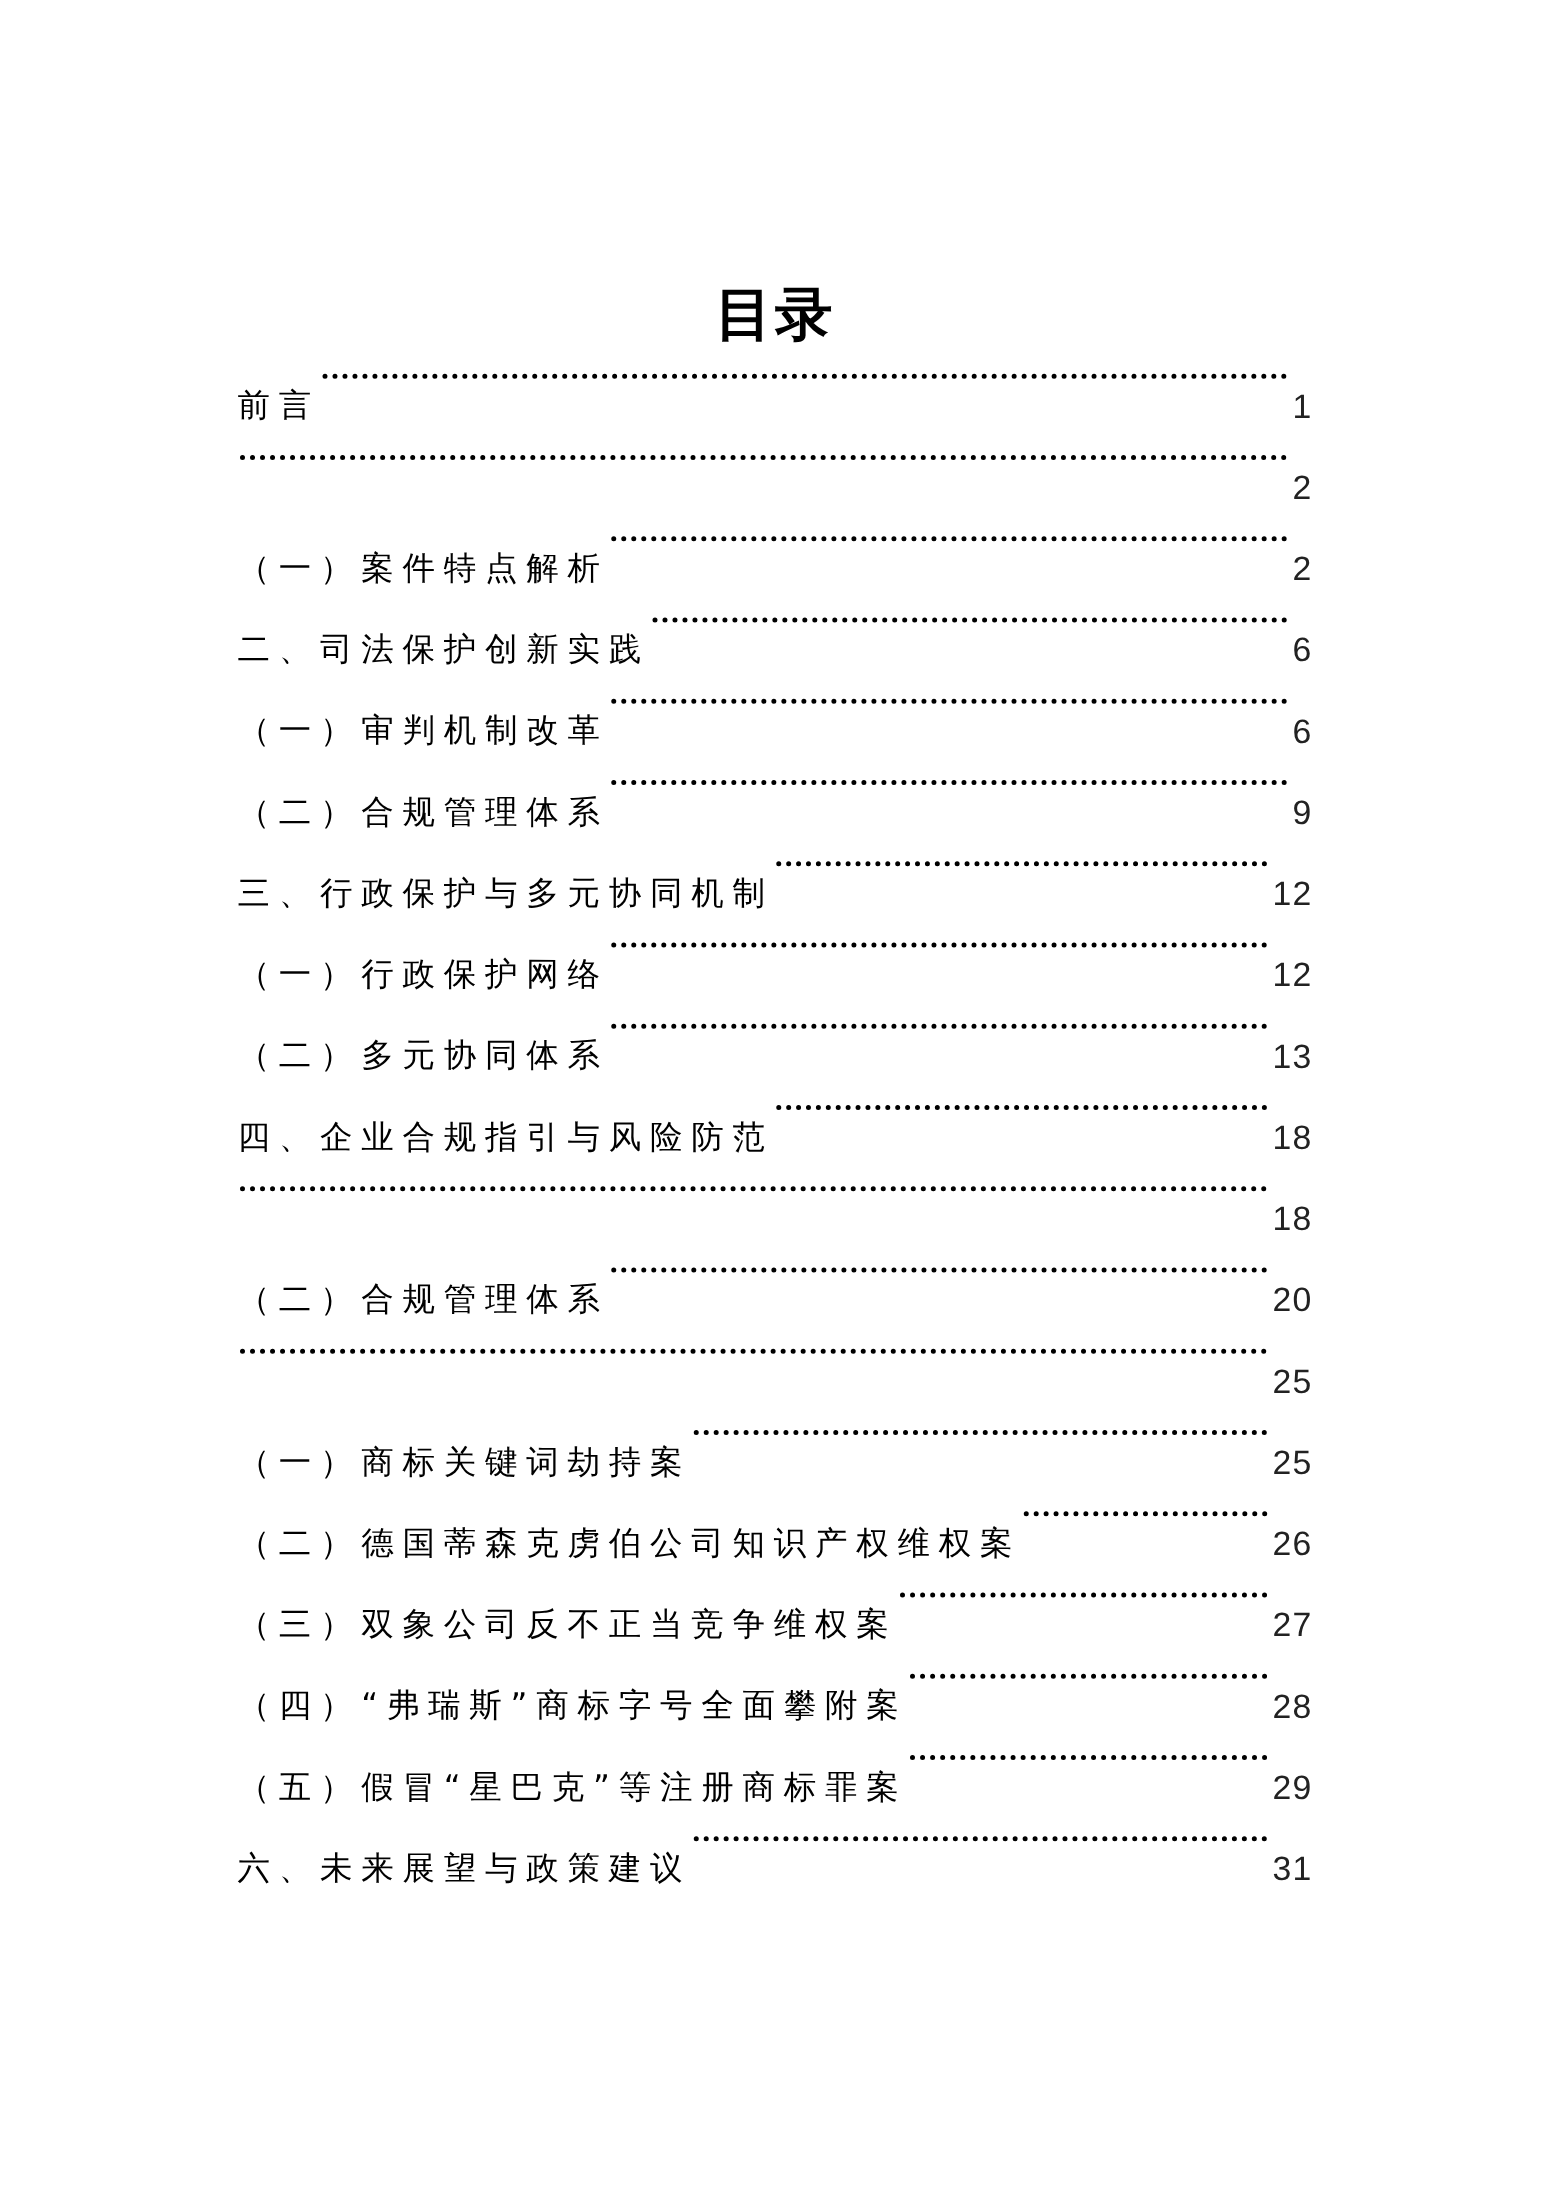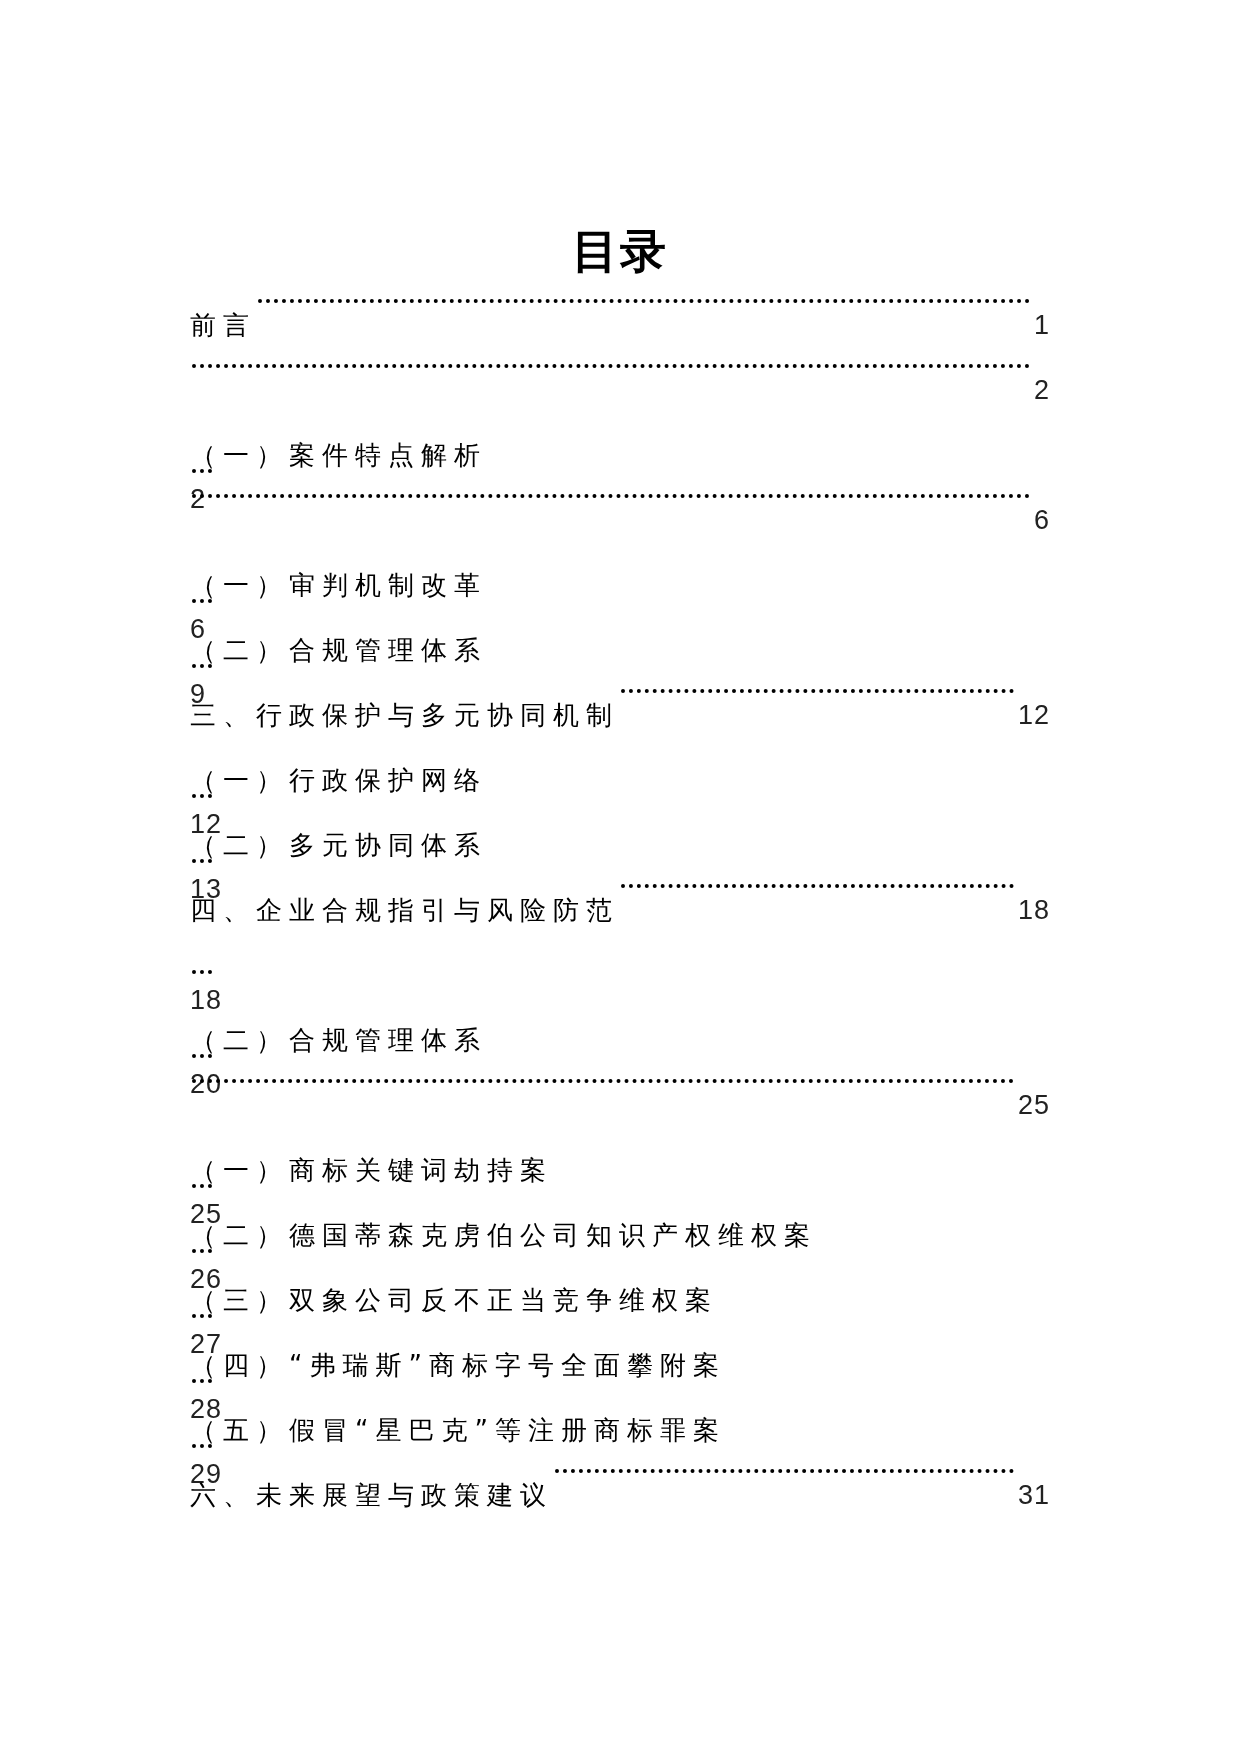--- a/index.html
+++ b/index.html
@@ -47,21 +47,20 @@
       display: flex;
       align-items: flex-start;
       height: 65px;
       font-size: 26px;
       line-height: 40px;
       cursor: pointer;
       white-space: nowrap;
     }
     .toc-entry.level-2 {
       padding-left: 0px;
-      flex-direction: column;
     }
     .toc-label {
       letter-spacing: 7px;
       flex: 0 0 auto;
     }
     .toc-leader {
       flex: 1 1 auto;
       margin: 0 4px 0 2px;
       border-bottom: 4px dotted #000000;
       height: 0;
@@ -94,20 +93,21 @@
     <li class="toc-entry level-1">
       <span class="toc-leader"></span>
       <span class="toc-page">2</span>
     </li>
     <li class="toc-entry level-2">
       <span class="toc-label">（一）案件特点解析</span>
       <span class="toc-leader"></span>
       <span class="toc-page">2</span>
     </li>
     <li class="toc-entry level-1">
+      <span class="toc-label">二、司法保护创新实践</span>
       <span class="toc-leader"></span>
       <span class="toc-page">6</span>
     </li>
     <li class="toc-entry level-2">
       <span class="toc-label">（一）审判机制改革</span>
       <span class="toc-leader"></span>
       <span class="toc-page">6</span>
     </li>
     <li class="toc-entry level-2">
       <span class="toc-label">（二）合规管理体系</span>

